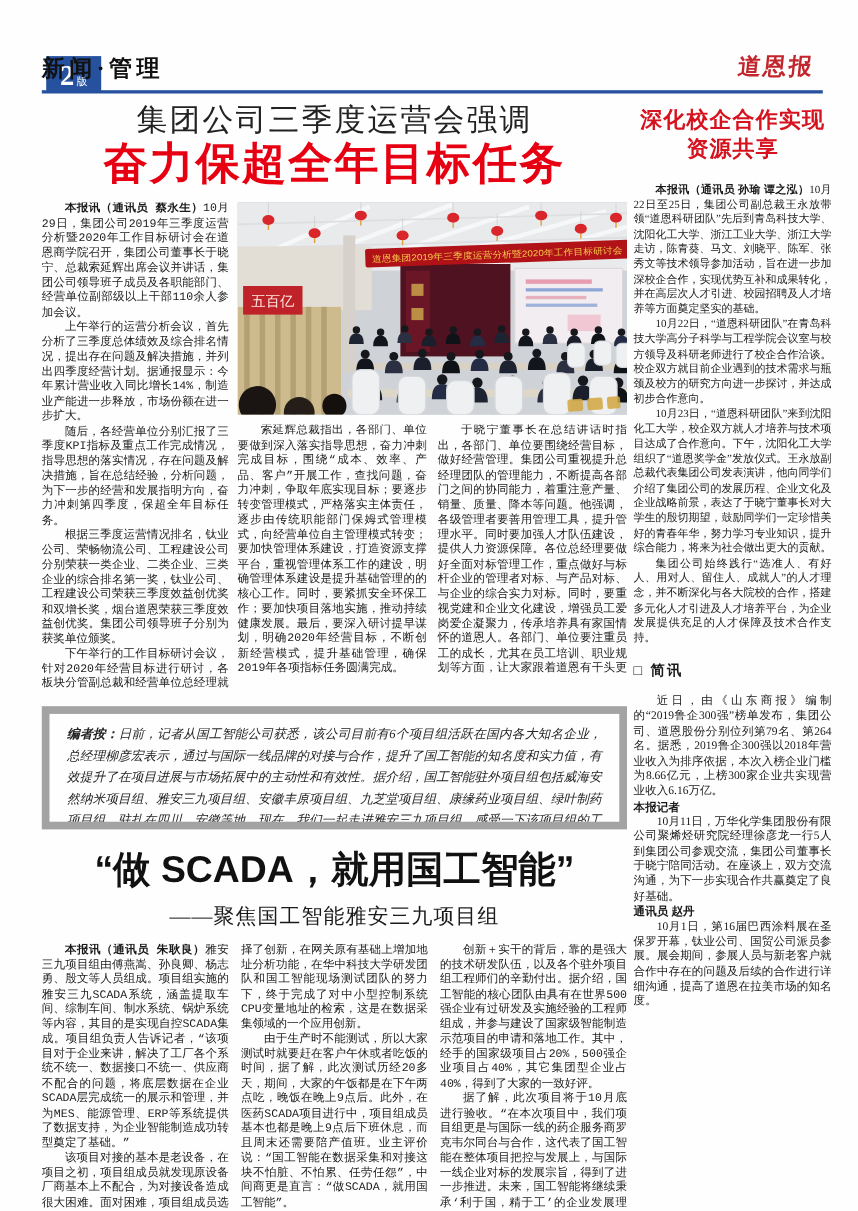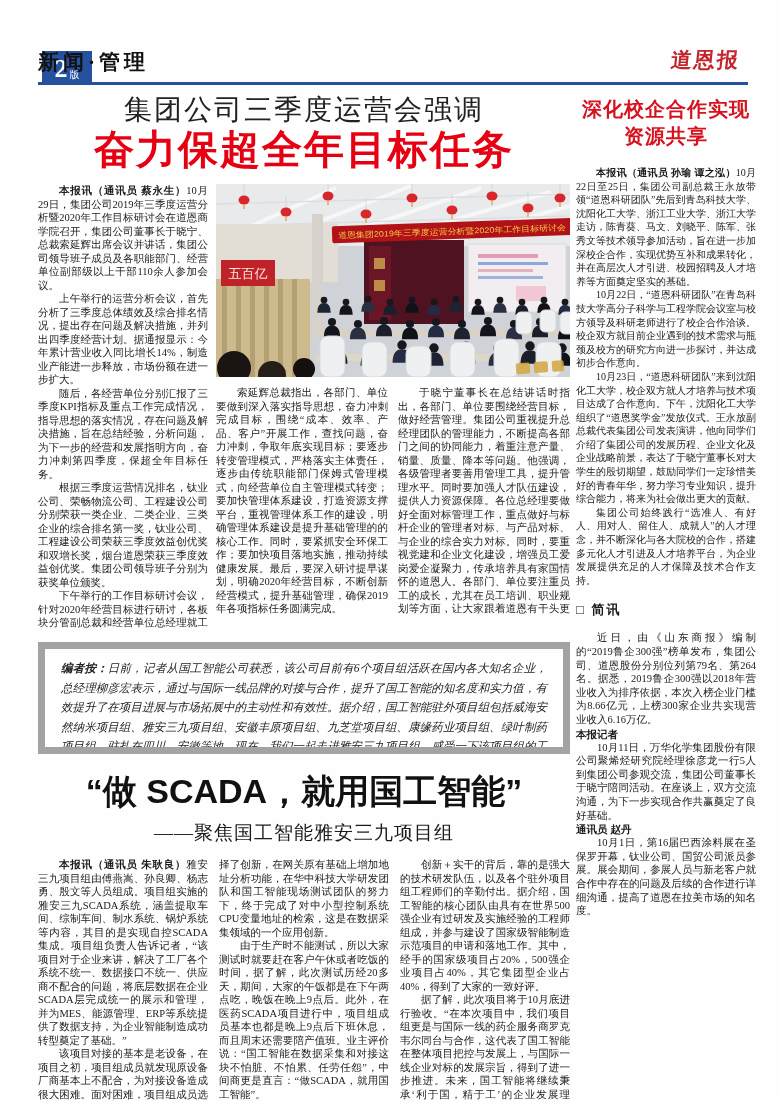--- a/index.html
+++ b/index.html
@@ -19,21 +19,21 @@
 
   
   .main-area{position:absolute;left:38px;top:96px;width:532px;}
   .kicker{text-align:center;font-size:28px;letter-spacing:2px;color:#222;line-height:28px;}
   .headline1{text-align:center;font-size:40px;line-height:50px;font-weight:bold;color:#e60012;
         font-family:"Liberation Sans","DejaVu Sans",sans-serif;letter-spacing:2px;margin-top:0;}
 
   .art1-body{display:flex;margin-top:10px;}
   .col1{width:170px;margin-right:8px;height:444px;overflow:hidden;}
   .right2{width:354px;}
-  .bodytext p{margin:0;font-size:10.5px;line-height:13.5px;text-align:justify;text-indent:2em;}
+  .bodytext p{margin:0;font-size:10.5px;line-height:13.5px;text-align:justify;text-indent:2em;font-family:Liberation Mono, monospace;}
   .bodytext b{font-weight:bold;}
   .cont{margin-top:9px;column-count:2;column-gap:10px;column-fill:auto;height:240px;overflow:hidden;}
 
   .photo-wrap{width:354px;height:193px;overflow:hidden;background:#cfd2d6;}
 
   
   .editor-box{margin-top:14px;border:7px solid #a3a3a3;padding:10px 16px;height:78px;overflow:hidden;}
   .editor-box p{margin:0;font-size:11.5px;line-height:19.5px;font-style:italic;text-align:justify;color:#222;}
   .editor-box b{font-style:italic;}
 

